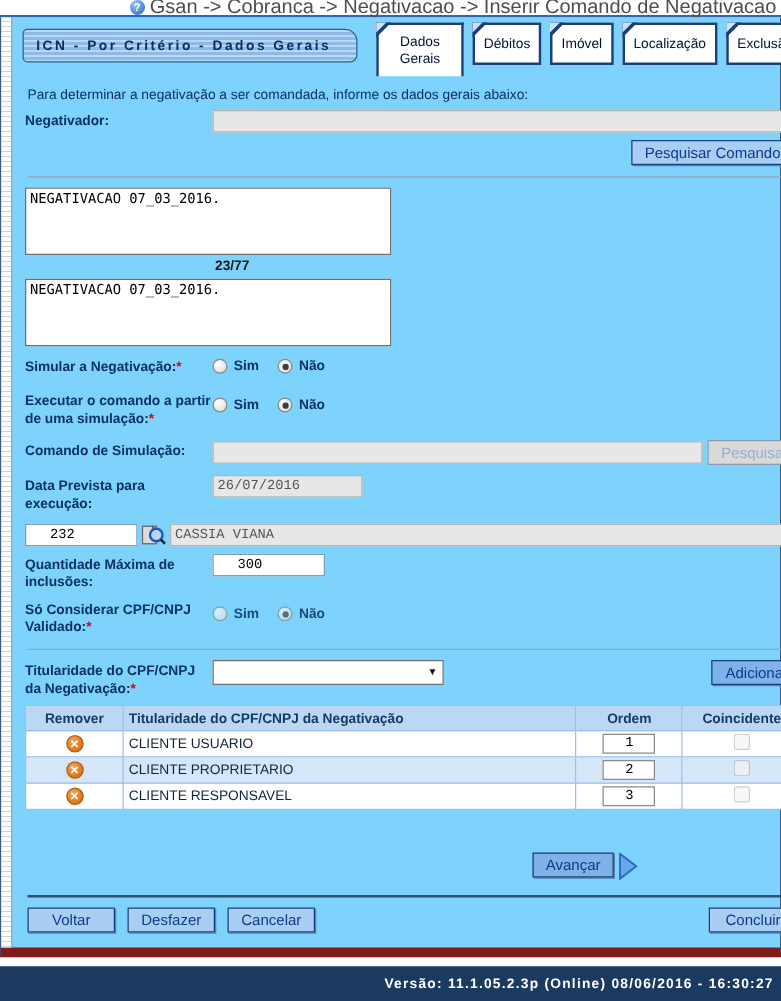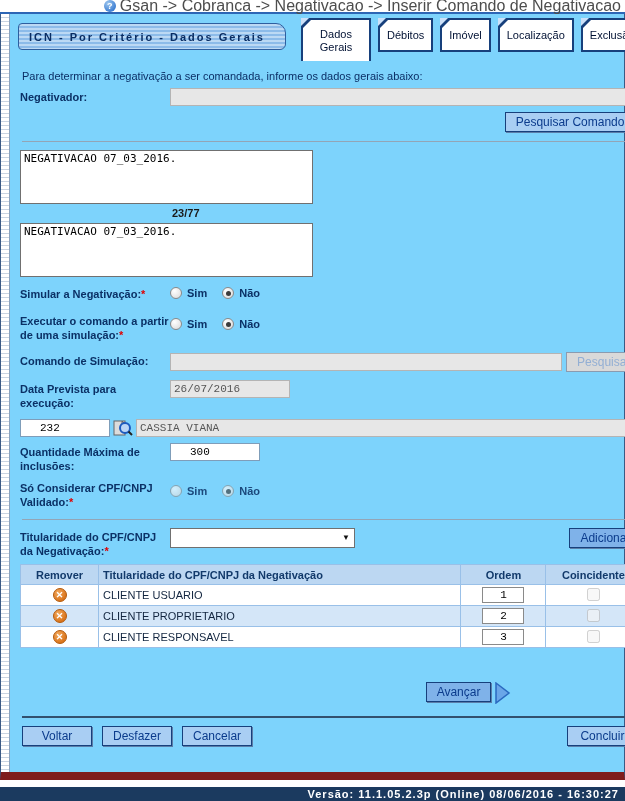--- a/index.html
+++ b/index.html
@@ -155,21 +155,21 @@
   
   .avancar-row { display: flex; align-items: flex-start; justify-content: flex-end; margin: 34px 130px 6px 0; gap: 4px; }
   .bottom-sep { border: none; border-top: 2px solid #32506e; margin: 6px 2px; }
   .buttons-row { display: flex; align-items: center; padding: 2px 4px 8px 2px; gap: 10px; }
   .buttons-row .spacer { flex: 1; }
   .btn.wide { min-width: 70px; }
 
   
   .footer-gap { height: 7px; background: #ffffff; }
   .footer {
-    height: 14px; background: #1b3a5f;
+    height: 28px; background: #1b3a5f;
     display: flex; align-items: center; justify-content: flex-end;
     padding-right: 6px;
     color: #ffffff; font-weight: bold; letter-spacing: 1px; font-size: 11px;
   }
 </style>
 </head>
 <body>
 
 <div class="page">
 

